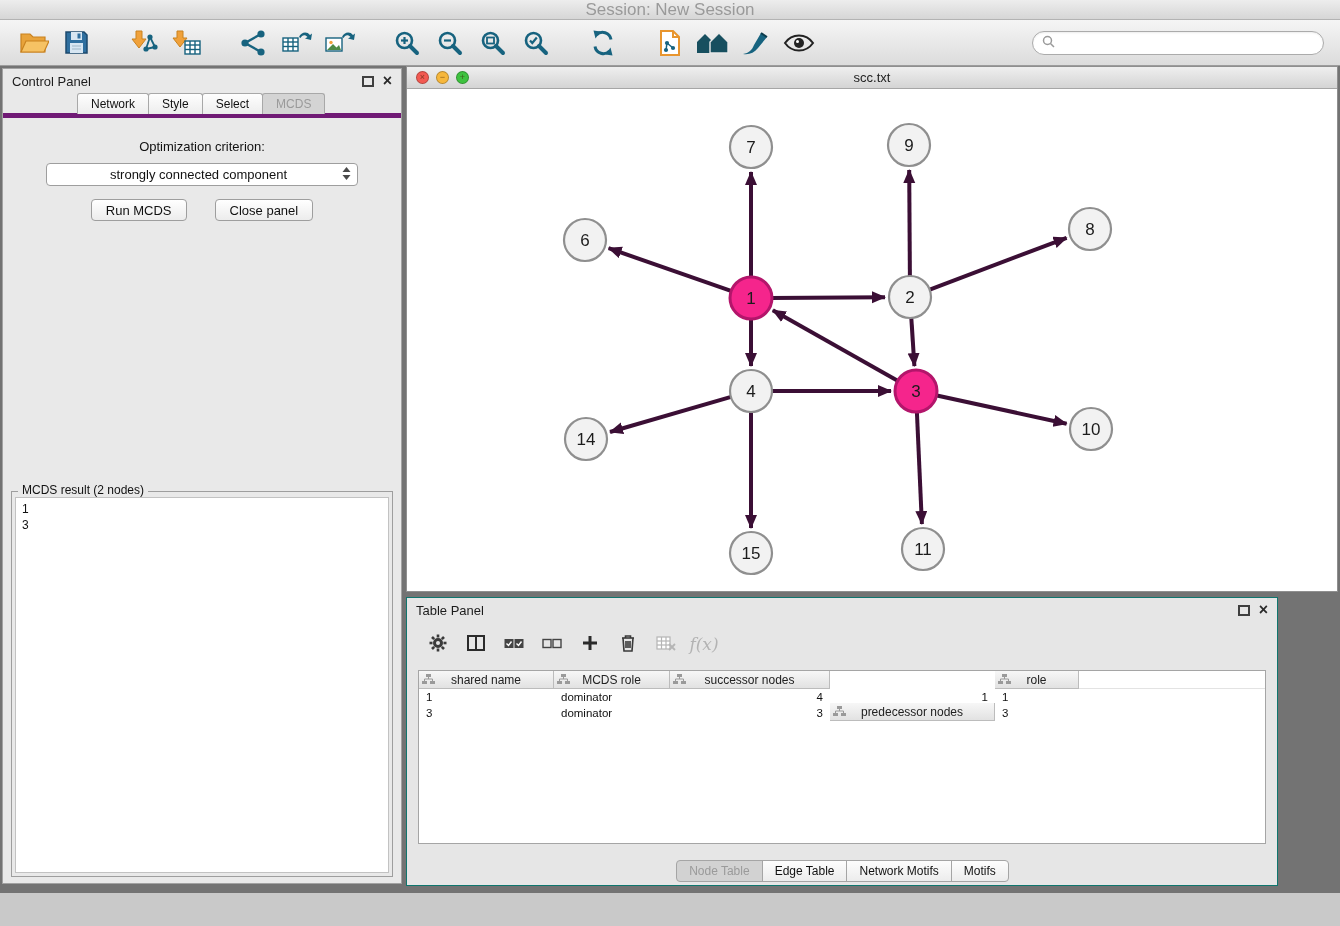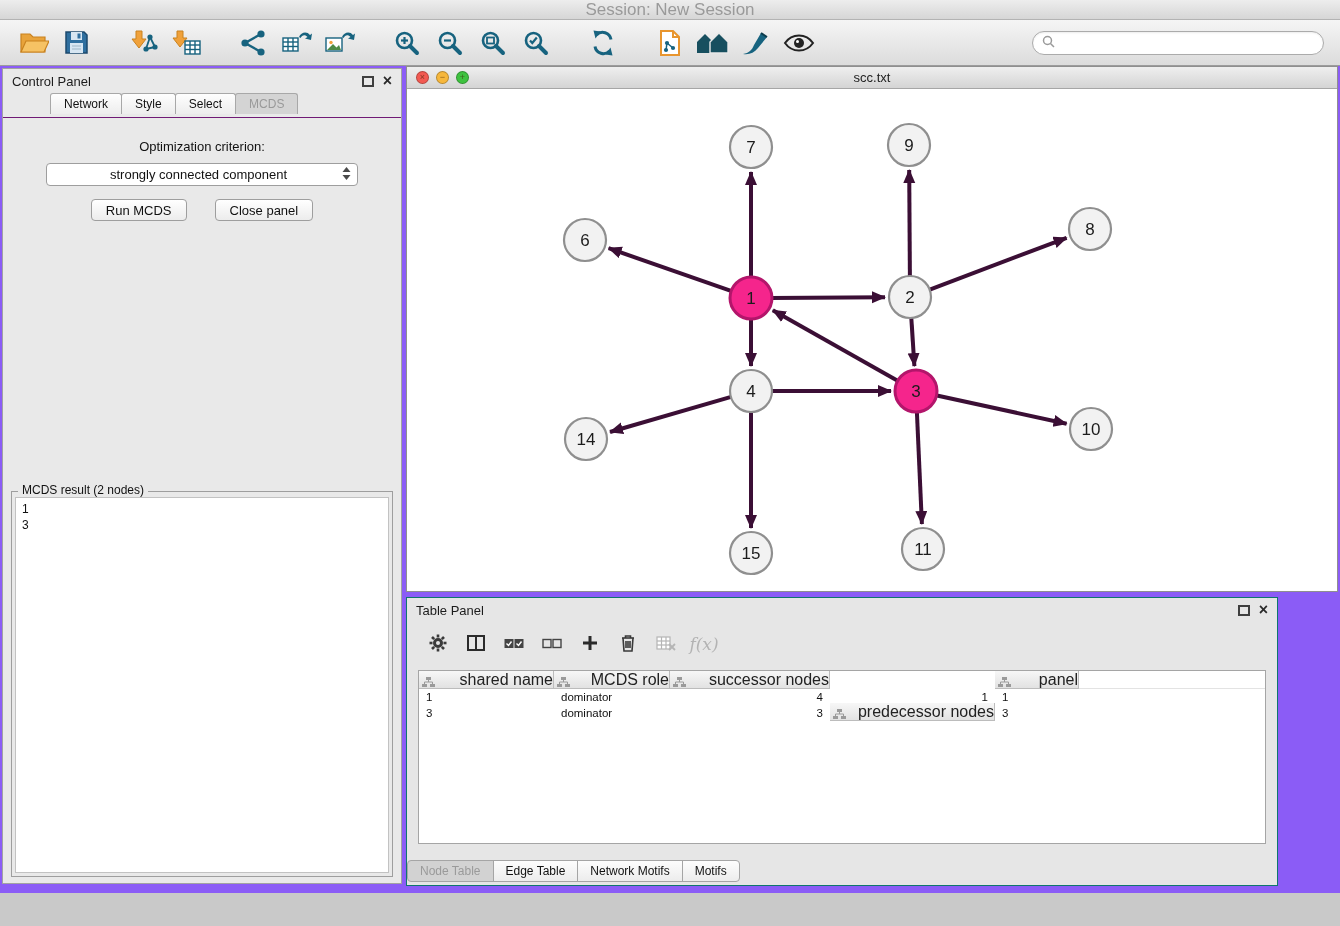--- a/index.html
+++ b/index.html
@@ -13,30 +13,30 @@
   
   .toolbar{position:absolute;left:0;top:20px;right:0;height:46px;background:linear-gradient(#f5f5f5,#dcdcdc);border-bottom:1px solid #9c9c9c;display:flex;align-items:center;padding:0 12px;}
   .tb-groups{display:flex;align-items:center;}
   .tb-group{display:flex;align-items:center;margin-right:24px;}
   .tb-btn{width:43px;height:40px;display:flex;align-items:center;justify-content:center;background:transparent;border:none;cursor:pointer;}
   .tb-icon{display:flex;align-items:center;justify-content:center;}
   .search-box{margin-left:auto;margin-right:4px;width:292px;height:24px;background:#fff;border:1px solid #ababab;border-radius:12px;display:flex;align-items:center;padding:0 9px;gap:5px;box-shadow:inset 0 1px 2px rgba(0,0,0,0.08);}
   .search-input{flex:1;border:none;outline:none;font-size:12px;background:transparent;}
 
   
-  .workspace{position:absolute;left:0;top:66px;right:0;bottom:33px;background:#8b5cf6;}
+  .workspace{position:absolute;left:0;top:66px;right:0;bottom:33px;background:#737373;}
 
   
   .control-panel{position:absolute;left:2px;top:2px;width:400px;bottom:9px;background:#e9e9e9;border:1px solid #a2a2a2;}
   .panel-header{height:24px;display:flex;align-items:center;padding:0 9px;font-size:13px;color:#1c1c1c;}
   .panel-title{flex:1;text-align:left;}
   .panel-header-buttons{display:flex;align-items:center;gap:9px;}
   .float-btn{width:12px;height:11px;border:2px solid #3f3f3f;background:transparent;padding:0;cursor:pointer;}
   .close-btn{border:none;background:transparent;font-size:16px;font-weight:bold;color:#2a2a2a;cursor:pointer;line-height:1;padding:0;}
-  .panel-tabs{display:flex;padding-left:47px;align-items:flex-start;height:25px;border-bottom:1px solid #701a75;}
+  .panel-tabs{display:flex;padding-left:74px;align-items:center;height:25px;border-bottom:5px solid #701a75;}
   .cp-tab{font-size:12px;padding:3px 13px;background:linear-gradient(#fefefe,#ededed);border:1px solid #a8a8a8;border-bottom:none;border-radius:3px 3px 0 0;margin-right:-1px;color:#111;cursor:pointer;}
   .cp-tab.active{background:#d4d4d4;color:#9a9a9a;}
   .panel-content{position:absolute;left:0;right:0;top:50px;bottom:0;text-align:center;}
   .opt-label{margin-top:20px;font-size:13px;color:#111;}
   .dropdown{margin:9px auto 0;width:312px;height:23px;background:#fff;border:1px solid #9e9e9e;border-radius:4px;display:flex;align-items:center;padding:0 5px 0 9px;font-size:13px;cursor:pointer;color:#111;}
   .dropdown-value{flex:1;text-align:center;}
   .btn-row{margin-top:13px;display:flex;justify-content:center;gap:28px;}
   .std-btn{height:22px;padding:0 14px;font-size:13px;background:linear-gradient(#ffffff,#ececec);border:1px solid #9e9e9e;border-radius:4px;cursor:pointer;color:#111;}
   .result-box{position:absolute;left:8px;right:8px;top:372px;bottom:6px;border:1px solid #9e9e9e;}
   .result-legend{position:absolute;top:-9px;left:6px;background:#e9e9e9;padding:0 4px;font-size:12px;color:#111;}
@@ -52,27 +52,27 @@
   .tl.green{background:#3ec23f;}
   .net-canvas{position:absolute;left:0;top:22px;right:0;bottom:0;background:#fff;}
 
   
   .table-panel{position:absolute;left:406px;top:531px;width:872px;bottom:7px;background:#e6e6e6;border:1px solid #0f766e;}
   .table-toolbar{height:44px;display:flex;align-items:center;gap:4px;padding-left:14px;}
   .tt-btn{min-width:34px;height:32px;display:flex;align-items:center;justify-content:center;background:transparent;border:none;cursor:pointer;}
   .tt-btn.fx{font-family:"DejaVu Serif",serif;font-style:italic;font-size:17px;color:#b3b3b3;}
   .data-table{position:absolute;left:11px;right:11px;top:72px;height:174px;background:#fff;border:1px solid #a5a5a5;overflow:hidden;}
   .thead{display:flex;height:18px;}
-  .th{position:relative;height:18px;background:linear-gradient(#f7f7f7,#e2e2e2);border-right:1px solid #bcbcbc;border-bottom:1px solid #bcbcbc;font-size:16px;display:flex;align-items:center;justify-content:flex-end;color:#222;cursor:pointer;}
+  .th{position:relative;height:18px;background:linear-gradient(#f7f7f7,#e2e2e2);border-right:1px solid #bcbcbc;border-bottom:1px solid #bcbcbc;font-size:12px;display:flex;align-items:center;justify-content:center;color:#222;cursor:pointer;}
   .th .col-icon{position:absolute;left:3px;top:3px;}
   .th-filler{flex:1;border-bottom:1px solid #e3e3e3;background:#fff;}
   .tr{display:flex;height:16px;cursor:default;}
   .td{font-size:11.5px;line-height:16px;padding:0 7px;color:#111;white-space:nowrap;overflow:hidden;text-align:left;}
   .td.align-right{text-align:right;}
-  .table-tabs-row{position:absolute;left:0;right:0;bottom:3px;display:flex;}
+  .table-tabs-row{position:absolute;left:0;right:0;bottom:3px;display:flex;justify-content:center;}
   .bt-tab{font-size:12px;padding:3px 12px;background:linear-gradient(#fdfdfd,#ececec);border:1px solid #a5a5a5;margin-right:-1px;color:#111;cursor:pointer;}
   .bt-tab:first-child{border-radius:4px 0 0 4px;}
   .bt-tab:last-child{border-radius:0 4px 4px 0;padding-left:12px;}
   .bt-tab.active{background:#d2d2d2;color:#9a9a9a;}
 
   
   .statusbar{position:absolute;left:0;right:0;bottom:0;height:33px;background:linear-gradient(#efefef,#d9d9d9);border-top:1px solid #9f9f9f;display:flex;align-items:center;padding:0 12px;}
   .status-left-btn{width:28px;height:20px;border:1px solid #9a9a9a;border-radius:3px;background:linear-gradient(#fcfcfc,#e9e9e9);display:flex;align-items:center;justify-content:center;cursor:pointer;}
   .memory-btn{margin-left:auto;height:22px;border:1px solid #9a9a9a;border-radius:4px;background:linear-gradient(#fdfdfd,#e9e9e9);display:flex;align-items:center;gap:6px;padding:0 10px;font-size:12px;color:#111;cursor:pointer;}
   .mem-dot{width:9px;height:9px;border-radius:50%;background:#35c13f;border:1px solid #1f8f2a;}
@@ -533,21 +533,21 @@
             </div>
             <div class="th" style="width: 84px;">
               <span class="col-icon"><svg width="13" height="11" viewBox="0 0 13 11">
                   <g fill="#9a9a9a">
                     <rect x="4" y="0" width="5" height="3"></rect>
                     <rect x="0" y="7" width="5" height="3"></rect>
                     <rect x="8" y="7" width="5" height="3"></rect>
                   </g>
                   <path d="M6.5 3 V5 M2.5 7 V5 H10.5 V7" stroke="#9a9a9a" fill="none" stroke-width="1"></path>
                 </svg></span>
-              <span>panel</span>
+              <span>role</span>
             </div>
             <div class="th-filler"></div>
           </div>
         <div class="tbody" id="table-body">
             <div class="tr">
               <div class="td" style="width: 135px;">1</div>
               <div class="td" style="width: 116px;">dominator</div>
               <div class="td align-right" style="width: 160px;">4</div>
               <div class="td align-right" style="width: 165px;">1</div>
               <div class="td" style="width: 84px;">1</div>

